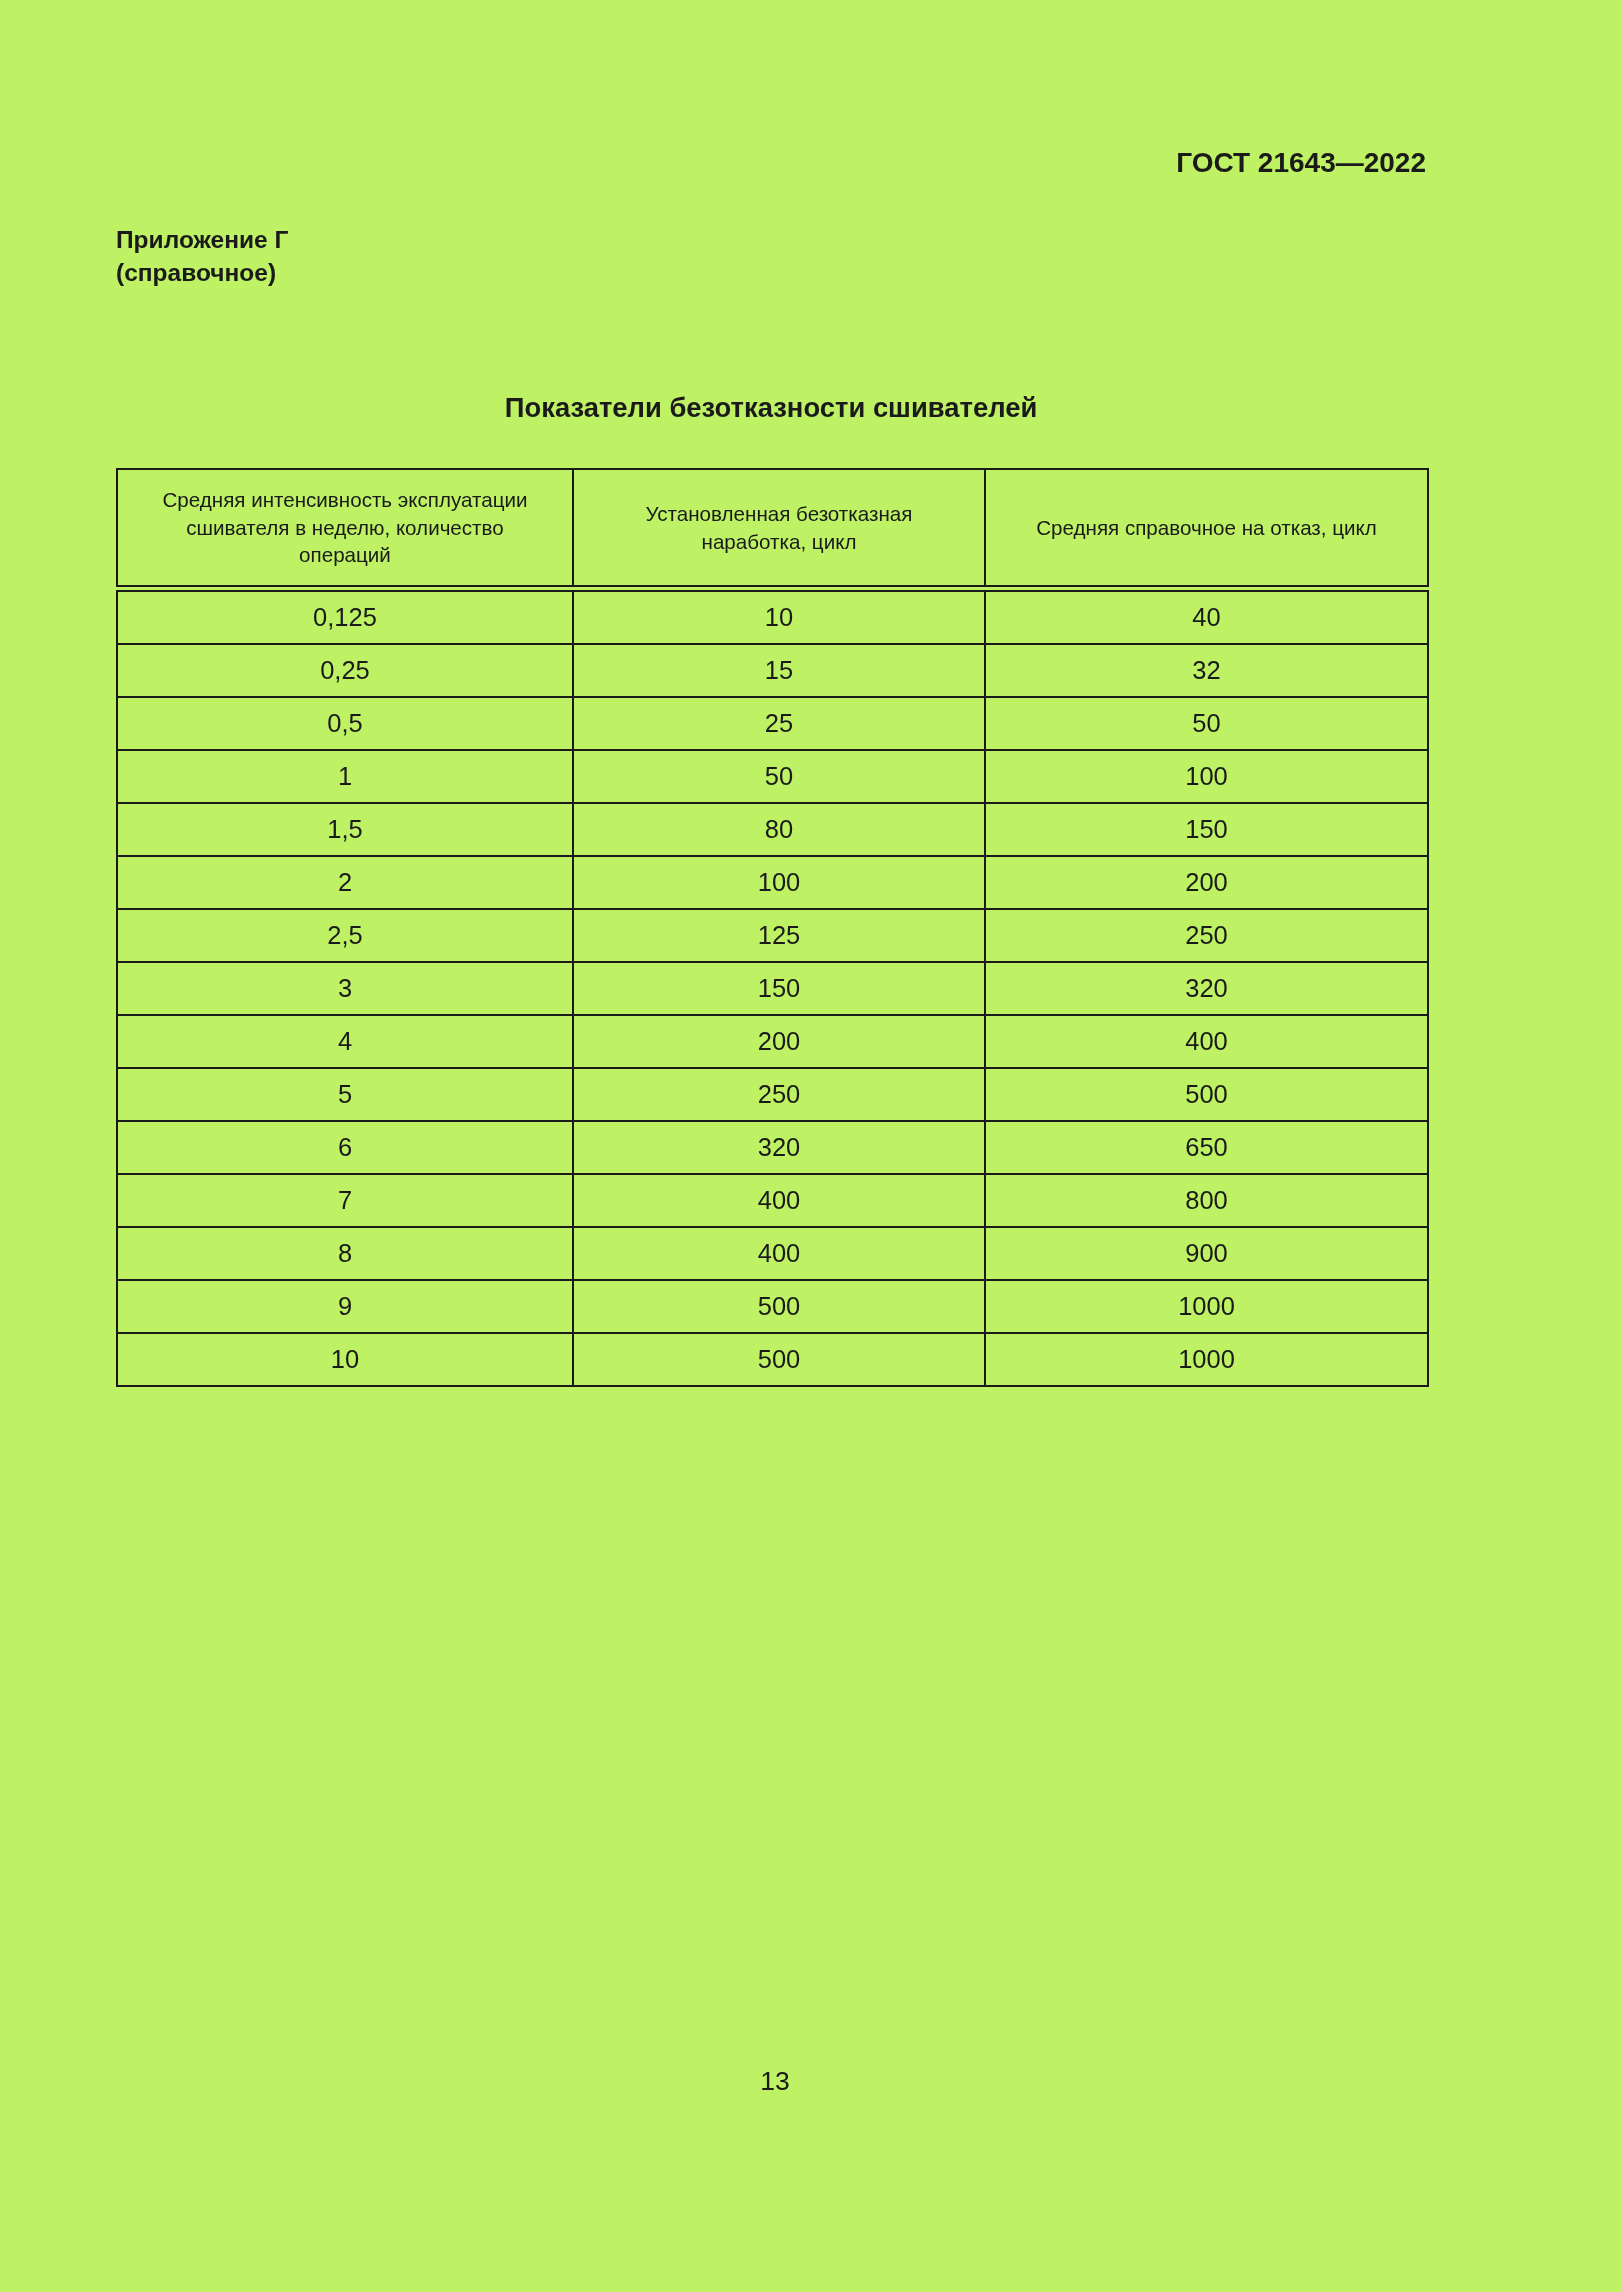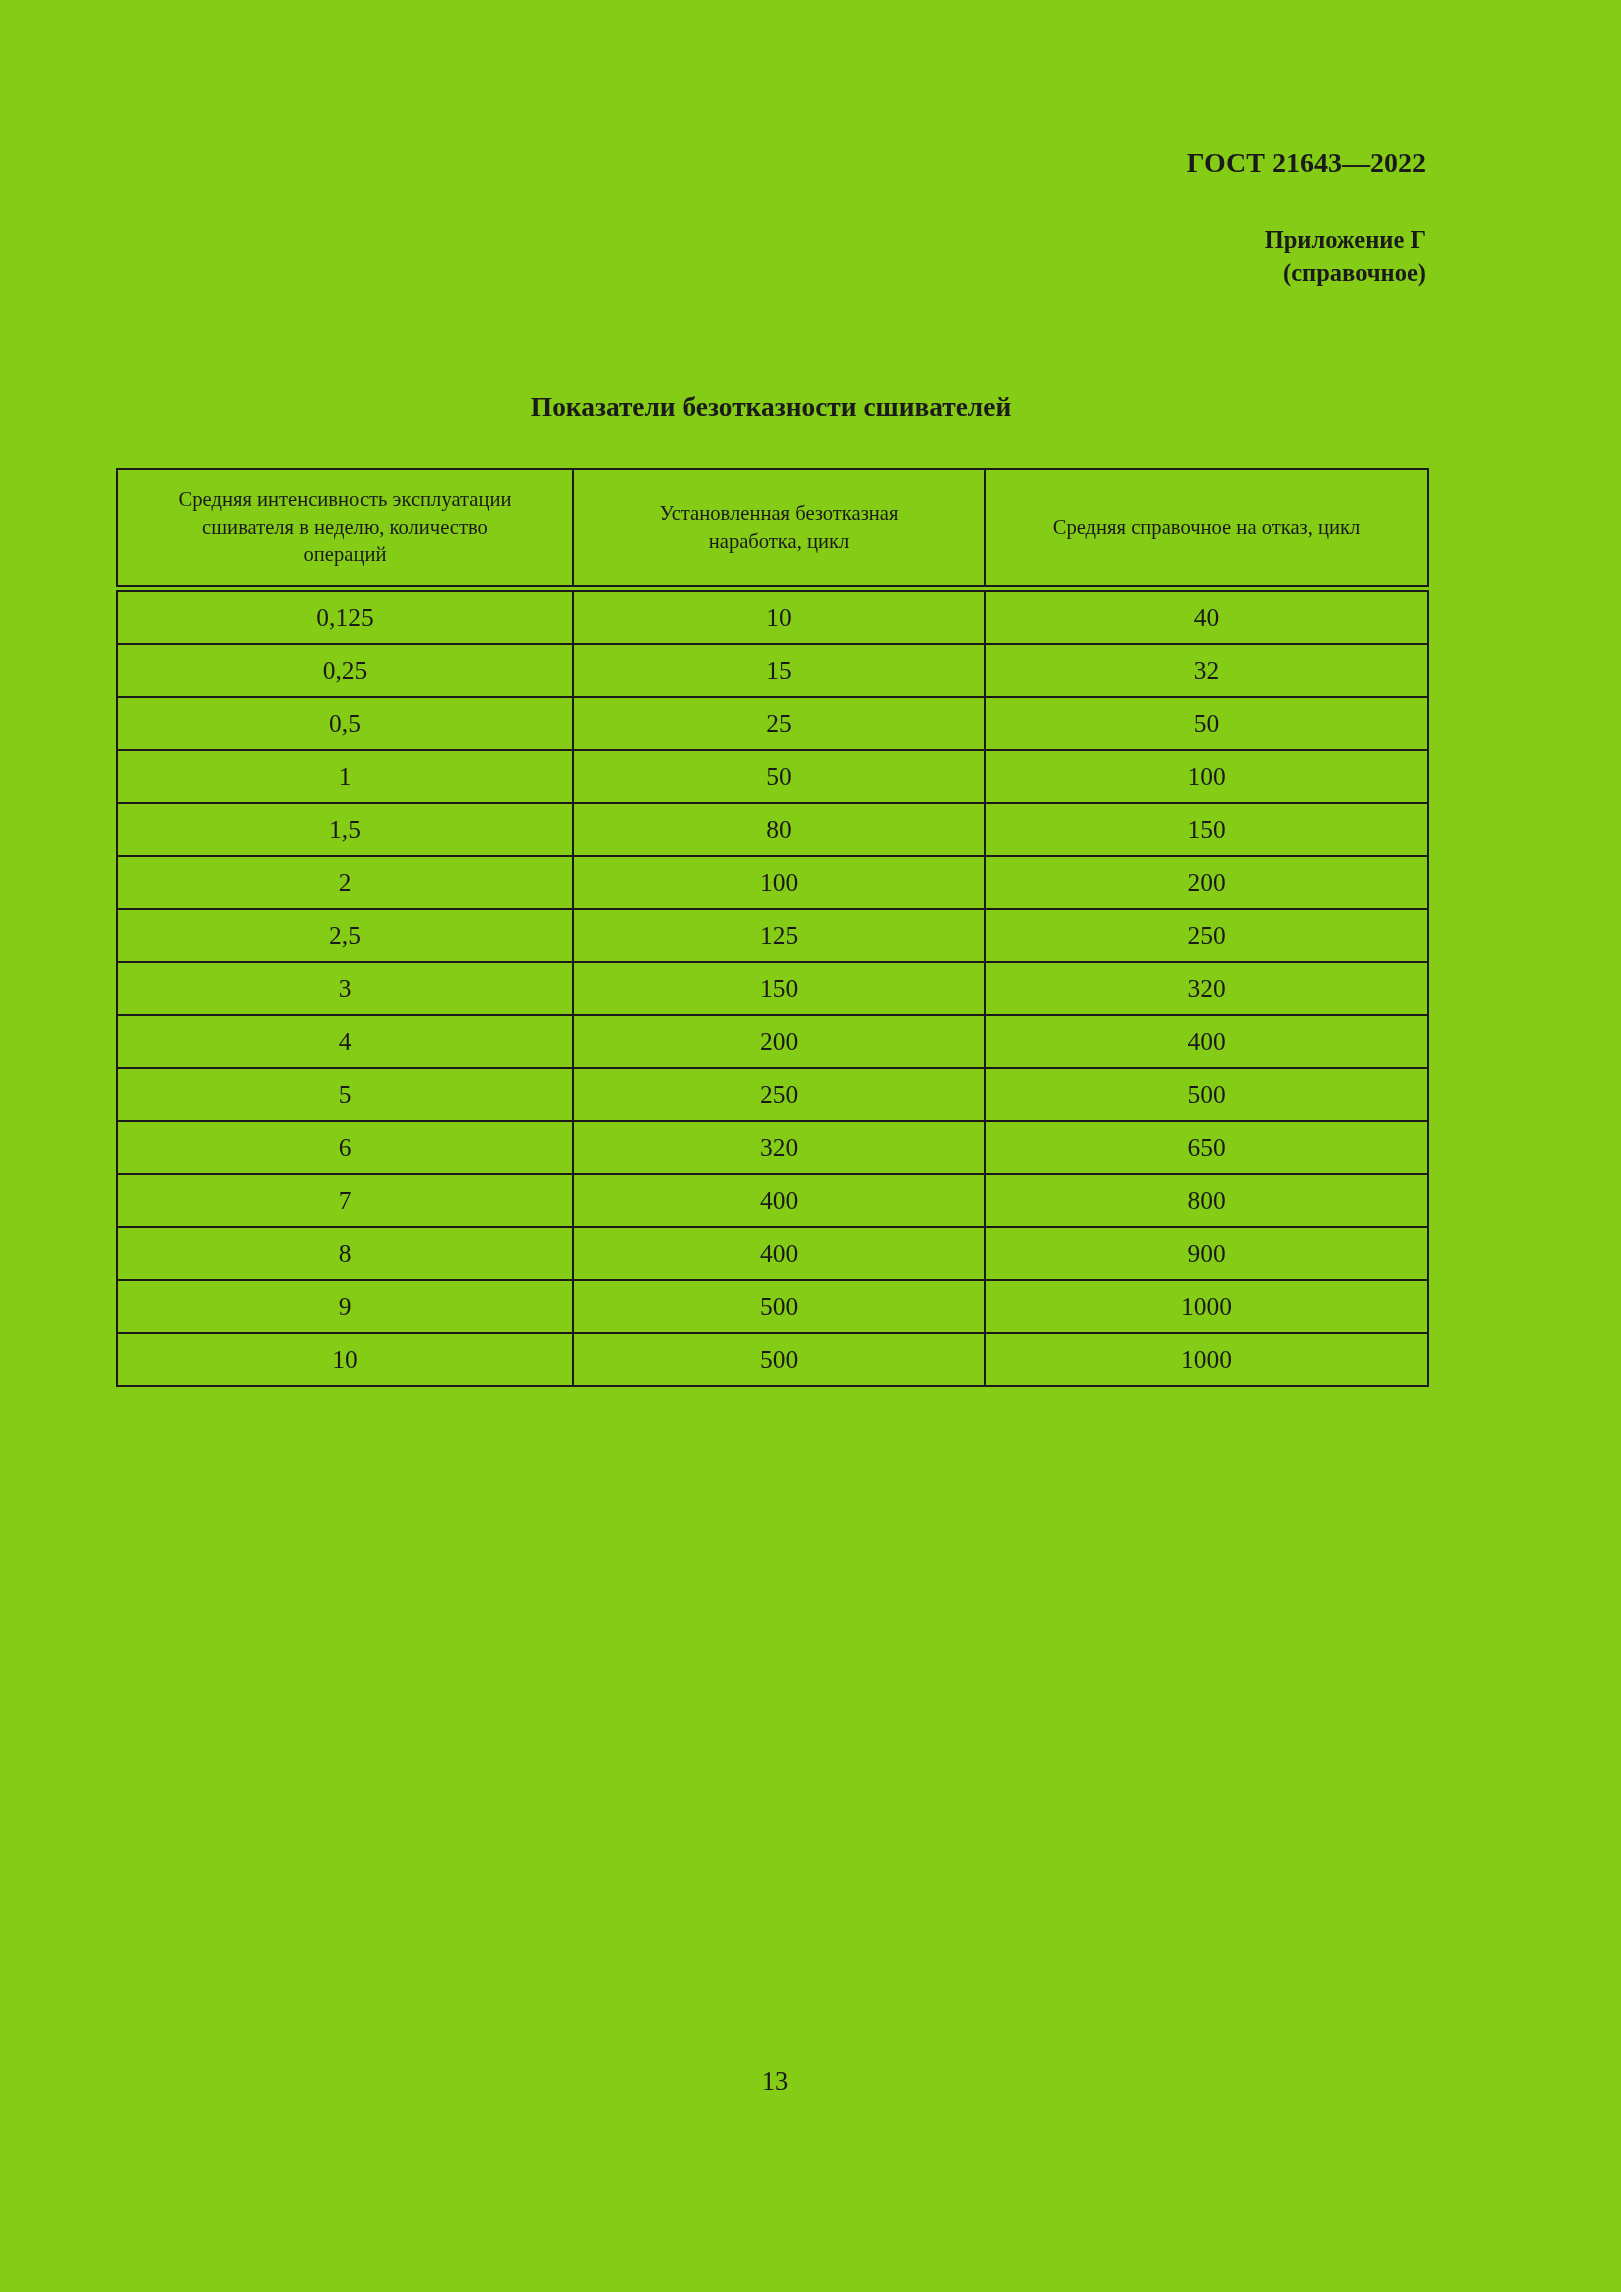--- a/index.html
+++ b/index.html
@@ -1,39 +1,39 @@
 <!DOCTYPE html>
 <html><head>
 <meta charset="utf-8">
 <style>
   html, body { margin: 0; padding: 0; background: #fafafa; }
   .page {
     position: relative;
     width: 1621px;
     height: 2293px;
-    background: #84cc16;
+    background: #bef264;
     color: #1a1a1a;
-    font-family: Liberation Serif, serif;
+    font-family: Liberation Sans, sans-serif;
     overflow: hidden;
   }
   .doc-header {
     position: absolute;
     top: 147px;
     left: 116px;
     width: 1310px;
     text-align: right;
     font-weight: bold;
     font-size: 28px;
   }
   .appendix {
     position: absolute;
     top: 223px;
     left: 116px;
     width: 1310px;
-    text-align: right;
+    text-align: left;
     font-weight: bold;
     font-size: 24.5px;
     line-height: 33px;
   }
   .table-title {
     position: absolute;
     top: 392px;
     left: 116px;
     width: 1310px;
     text-align: center;

